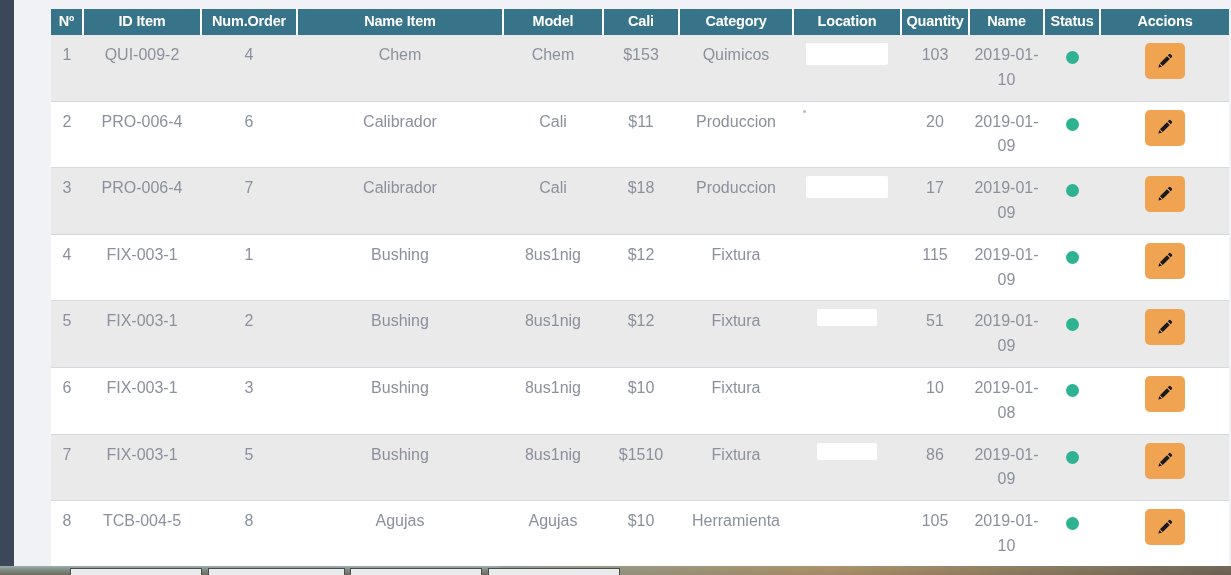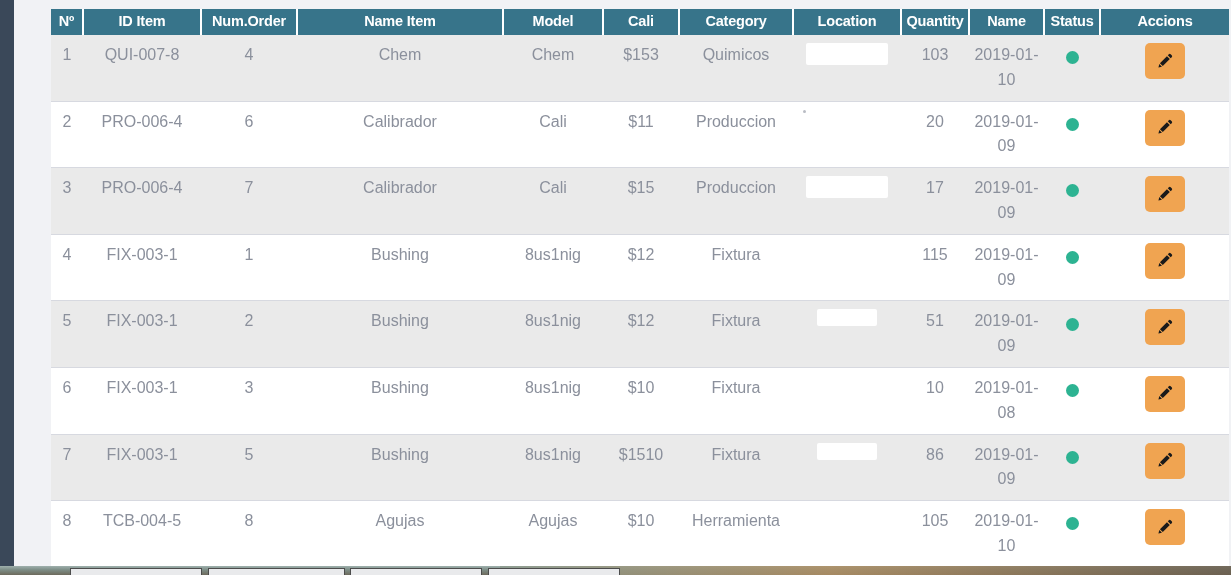--- a/index.html
+++ b/index.html
@@ -199,21 +199,21 @@
             <th>Location</th>
             <th>Quantity</th>
             <th>Name</th>
             <th>Status</th>
             <th>Accions</th>
           </tr>
         </thead>
         <tbody id="items-table-body">
             <tr class="row-odd">
               <td>1</td>
-              <td>QUI-007-8</td>
+              <td>QUI-009-2</td>
               <td>4</td>
               <td>Chem</td>
               <td>Chem</td>
               <td>$153</td>
               <td>Quimicos</td>
               <td>
                 <span class="redaction r-lg"></span>
               </td>
               <td>103</td>
               <td><span class="date-cell">2019-01-10</span></td>
@@ -239,21 +239,21 @@
               <td><button class="edit-btn" title="Edit"><span><svg width="17" height="17" viewBox="0 0 16 16" aria-hidden="true">
                       <path fill="#1a1a1a" d="M12.1 1.2a1.2 1.2 0 0 1 1.7 0l1 1a1.2 1.2 0 0 1 0 1.7l-1 1-2.7-2.7 1-1zM10.3 3l2.7 2.7-6.6 6.6-2.7-2.7L10.3 3zM3.1 10.4l2.5 2.5-3.3.8.8-3.3z"></path>
                     </svg></span></button></td>
             </tr>
             <tr class="row-odd">
               <td>3</td>
               <td>PRO-006-4</td>
               <td>7</td>
               <td>Calibrador</td>
               <td>Cali</td>
-              <td>$15</td>
+              <td>$18</td>
               <td>Produccion</td>
               <td>
                 <span class="redaction r-lg"></span>
               </td>
               <td>17</td>
               <td><span class="date-cell">2019-01-09</span></td>
               <td><span class="status-dot"></span></td>
               <td><button class="edit-btn" title="Edit"><span><svg width="17" height="17" viewBox="0 0 16 16" aria-hidden="true">
                       <path fill="#1a1a1a" d="M12.1 1.2a1.2 1.2 0 0 1 1.7 0l1 1a1.2 1.2 0 0 1 0 1.7l-1 1-2.7-2.7 1-1zM10.3 3l2.7 2.7-6.6 6.6-2.7-2.7L10.3 3zM3.1 10.4l2.5 2.5-3.3.8.8-3.3z"></path>
                     </svg></span></button></td>

